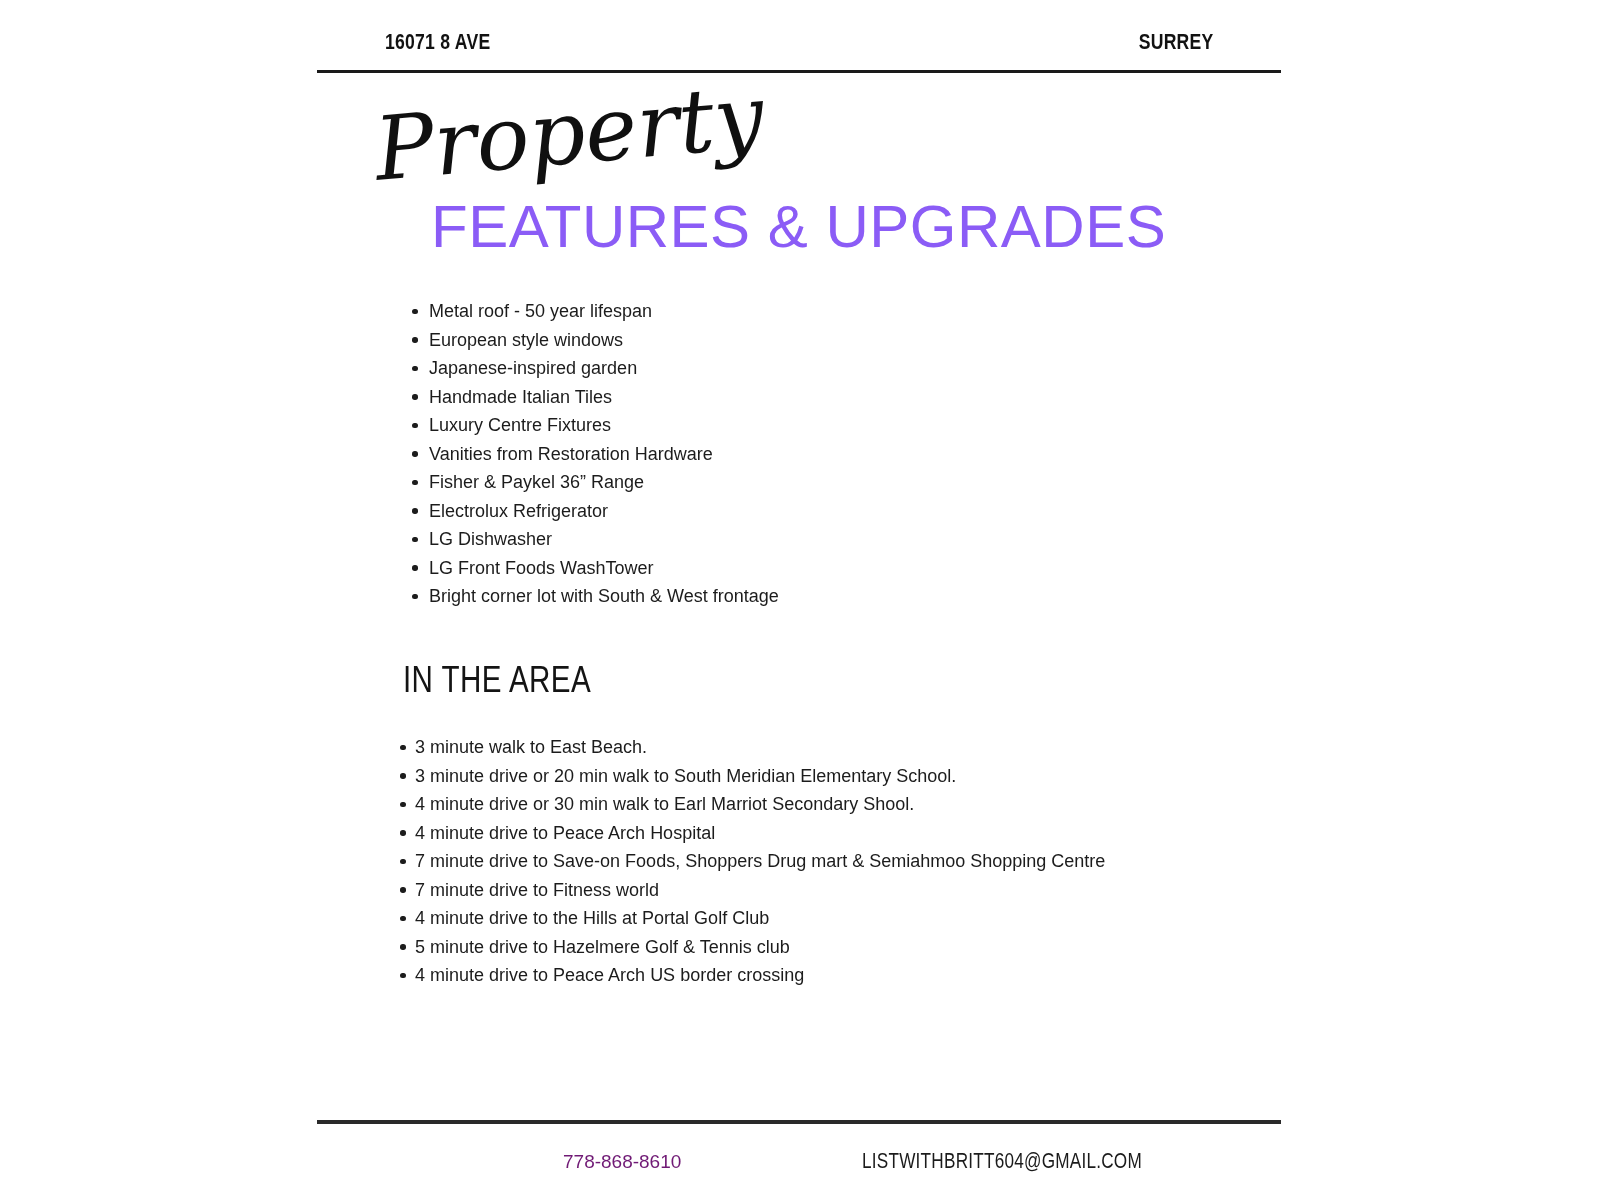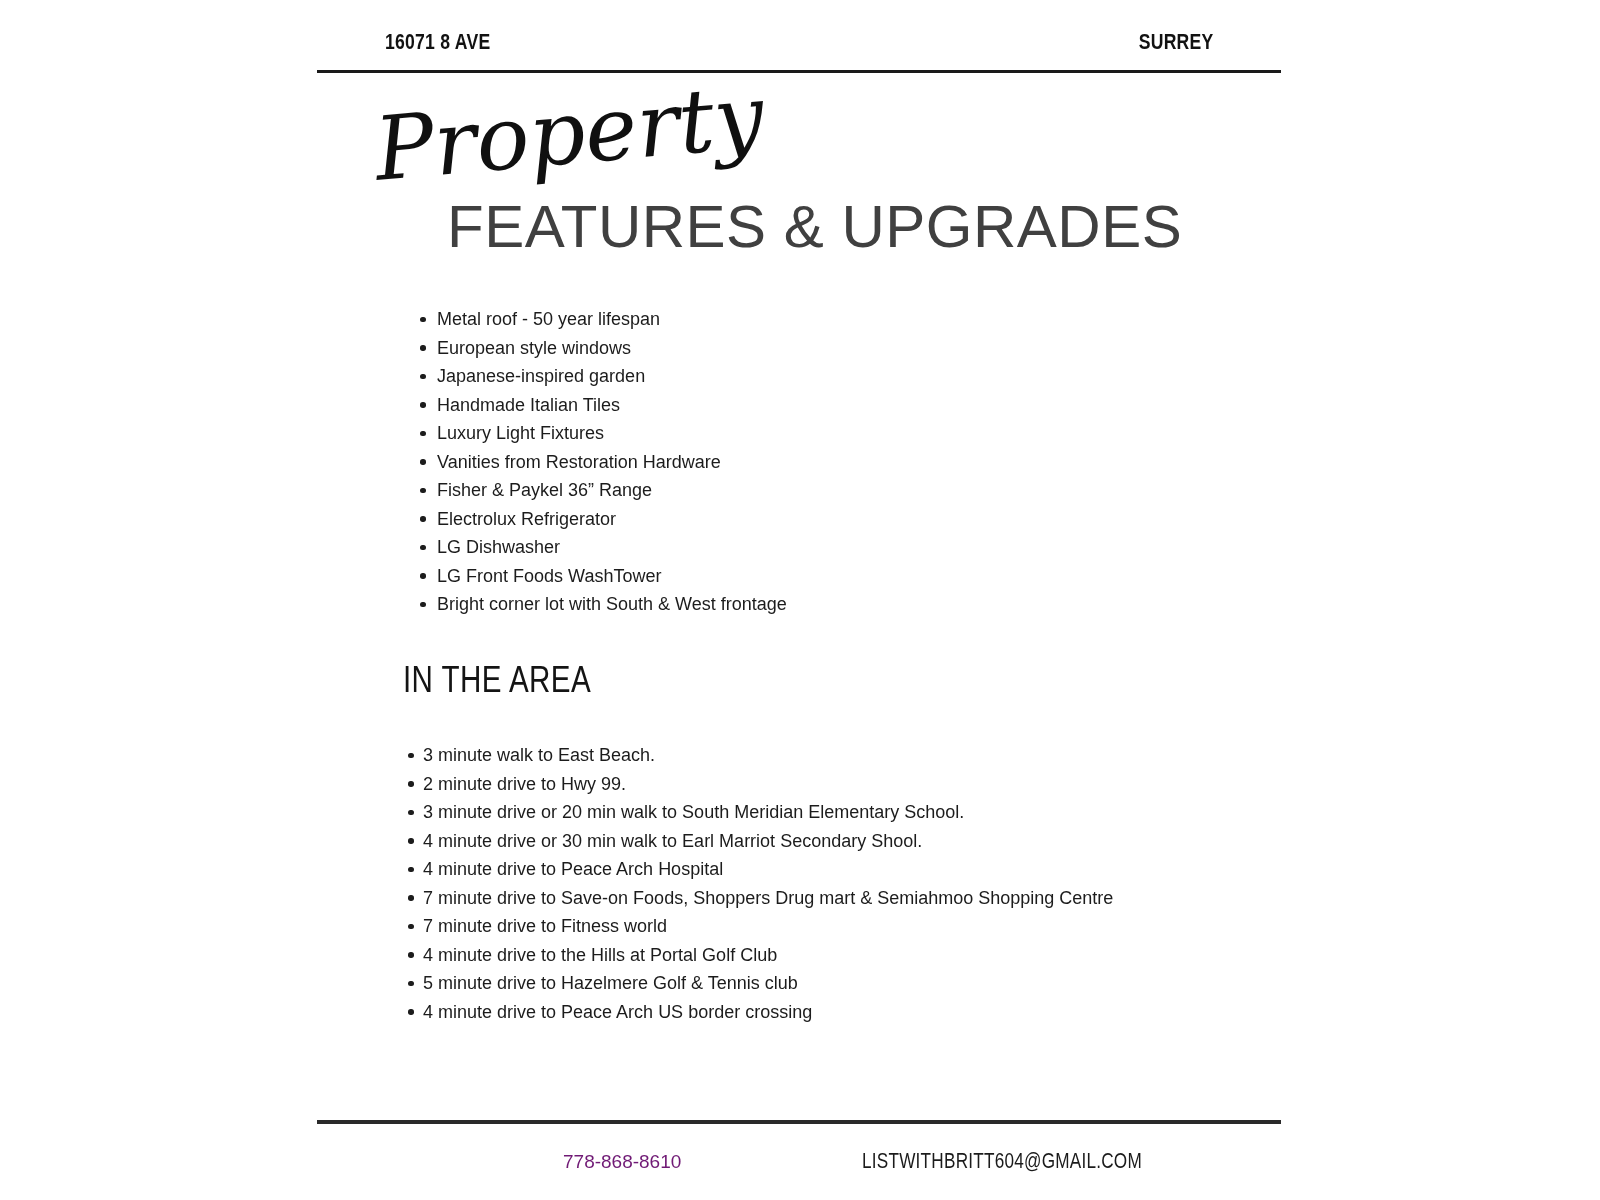--- a/index.html
+++ b/index.html
@@ -23,27 +23,27 @@
   .rule-top{position:absolute;left:0;top:70px;width:100%;height:3px;background:#1a1a1a;}
 
   
   .title-script{
     position:absolute;left:62px;top:106px;z-index:2;
     font-family:"DejaVu Serif",serif;font-style:italic;font-weight:400;
     font-size:88px;line-height:1;color:#101010;transform:rotate(-5deg);
     transform-origin:left bottom;white-space:nowrap;
   }
   .title-main{
-    position:absolute;left:130px;top:197px;z-index:1;margin:0;
+    position:absolute;left:114px;top:197px;z-index:1;margin:0;
     font-size:60px;font-weight:500;line-height:60px;letter-spacing:.5px;
-    white-space:nowrap;color:#404040;
+    white-space:nowrap;color:#8b5cf6;
   }
 
   
-  ul.blist{list-style:none;margin:8px;padding:0;position:absolute;}
+  ul.blist{list-style:none;margin:0;padding:0;position:absolute;}
   ul.blist li{
     position:relative;line-height:28.5px;font-size:18px;color:#1c1c1c;
     white-space:nowrap;
   }
   ul.blist li::before{
     content:"";position:absolute;left:0;top:11.5px;width:5.5px;height:5.5px;
     border-radius:50%;background:#1c1c1c;
   }
   #features-list{left:95px;top:297px;}
   #features-list li{padding-left:17px;}
@@ -82,34 +82,33 @@
 
     <div class="title-script">Property</div>
     <h1 class="title-main">FEATURES &amp; UPGRADES</h1>
 
     <ul class="blist" id="features-list">
 
     <li>Metal roof - 50 year lifespan</li>
         <li>European style windows</li>
         <li>Japanese-inspired garden</li>
         <li>Handmade Italian Tiles</li>
-        <li>Luxury Light Fixtures</li>
+        <li>Luxury Centre Fixtures</li>
         <li>Vanities from Restoration Hardware</li>
         <li>Fisher &amp; Paykel 36” Range</li>
         <li>Electrolux Refrigerator</li>
         <li>LG Dishwasher</li>
         <li>LG Front Foods WashTower</li>
         <li>Bright corner lot with South &amp; West frontage</li>
       </ul>
 
     <h2 class="area-heading">IN THE AREA</h2>
     <ul class="blist" id="area-list">
 
     <li>3 minute walk to East Beach.</li>
-        <li>2 minute drive to Hwy 99.</li>
         <li>3 minute drive or 20 min walk to South Meridian Elementary School.</li>
         <li>4 minute drive or 30 min walk to Earl Marriot Secondary Shool.</li>
         <li>4 minute drive to Peace Arch Hospital</li>
         <li>7 minute drive to Save-on Foods, Shoppers Drug mart &amp; Semiahmoo Shopping Centre</li>
         <li>7 minute drive to Fitness world</li>
         <li>4 minute drive to the Hills at Portal Golf Club</li>
         <li>5 minute drive to Hazelmere Golf &amp; Tennis club</li>
         <li>4 minute drive to Peace Arch US border crossing</li>
       </ul>
 

